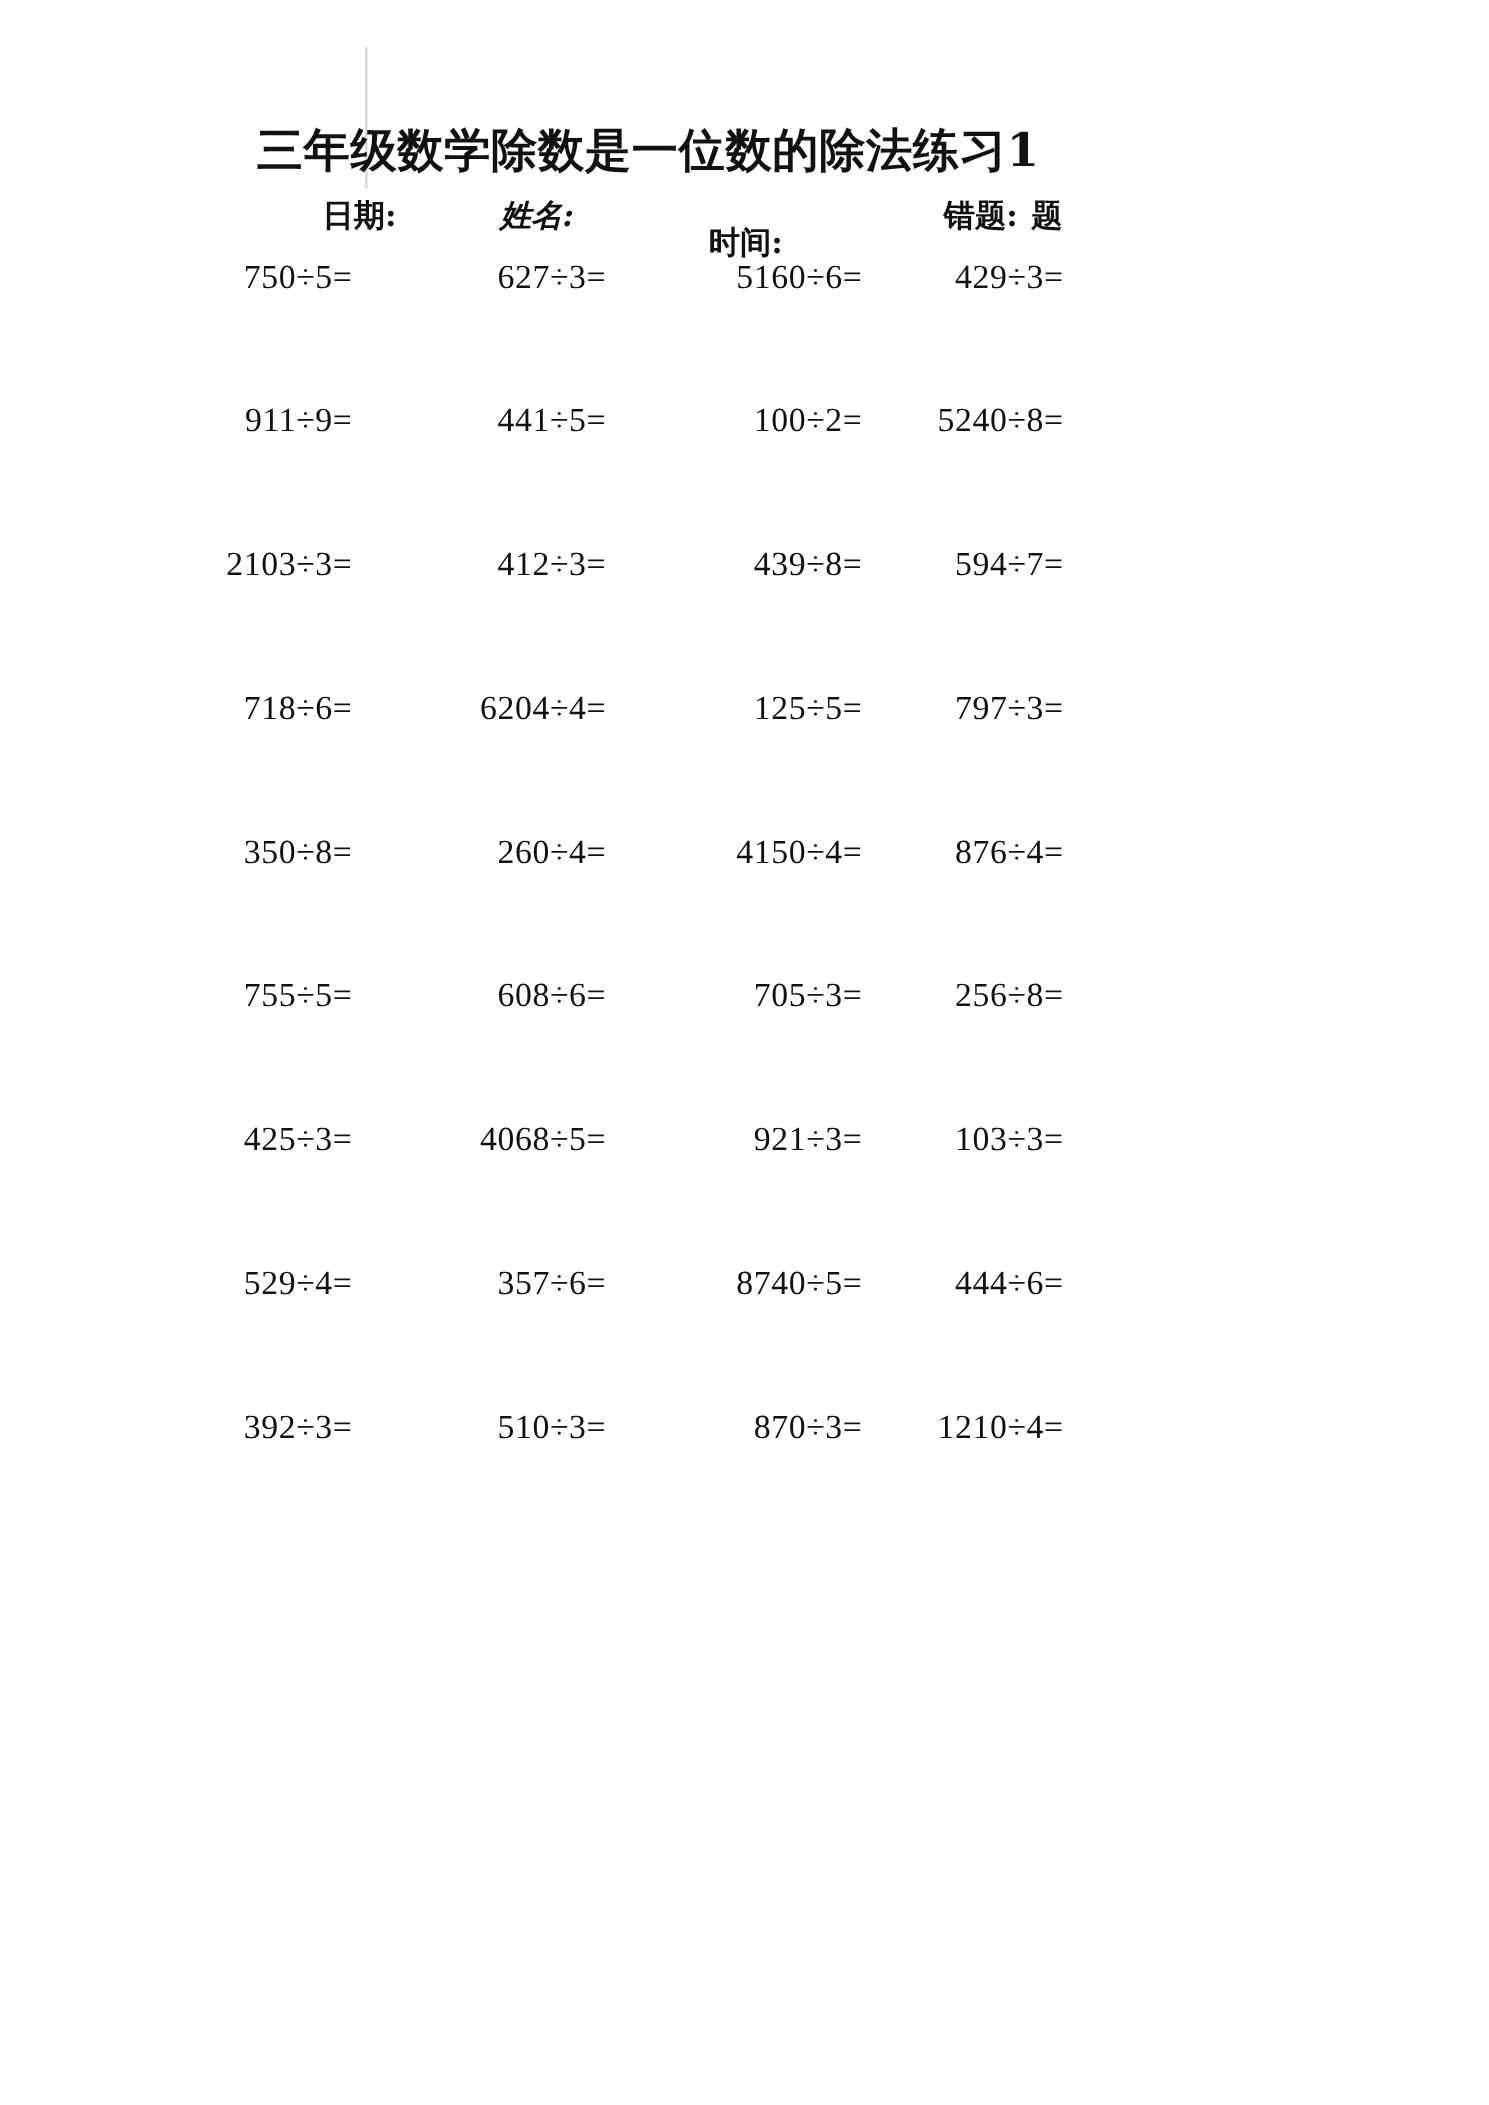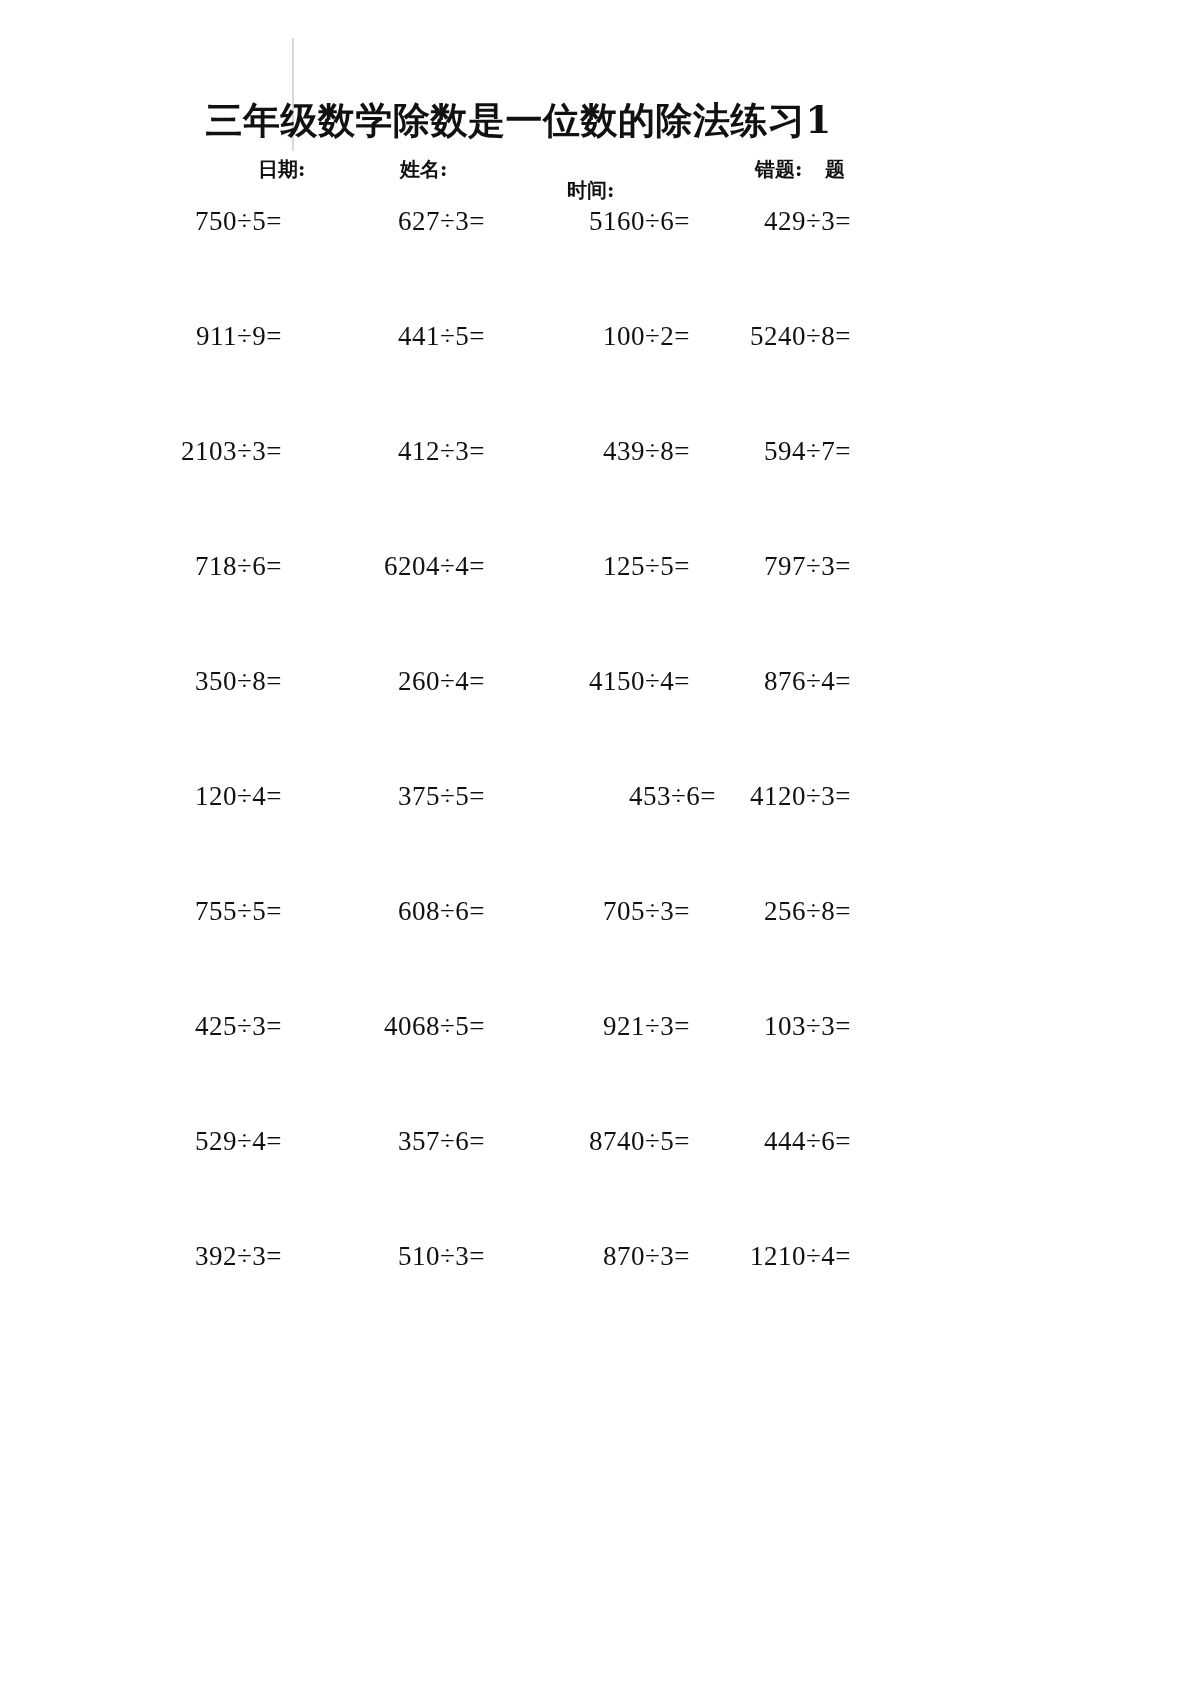--- a/index.html
+++ b/index.html
@@ -46,31 +46,31 @@
     font-family: "DejaVu Serif", "Liberation Serif", serif;
     white-space: nowrap;
   }
 
   .meta-row {
     position: absolute;
     left: 245px;
     top: 156px;
     width: 650px;
     height: 30px;
-    font-size: 20px;
+    font-size: 25px;
     font-weight: bold;
     font-family: "DejaVu Serif", "Liberation Serif", serif;
   }
   .meta-item {
     position: absolute;
     top: 0;
     white-space: nowrap;
   }
   .meta-date   { left: 13px; }
-  .meta-name   { left: 155px; }
+  .meta-name   { left: 155px; font-style: italic; }
   .meta-time   { left: 322px; margin-top: 21px; }
   .meta-wrong  { left: 470px; margin-left: 40px; }
   .meta-unit   { left: 580px; }
 
   .problems {
     position: absolute;
     left: 0;
     top: 198px;
     width: 1191px;
   }
@@ -140,26 +140,20 @@
         <div class="pcell c2">125÷5=</div>
         <div class="pcell c3">797÷3=</div>
       </div>
       <div class="prow">
         <div class="pcell c0">350÷8=</div>
         <div class="pcell c1">260÷4=</div>
         <div class="pcell c2">4150÷4=</div>
         <div class="pcell c3">876÷4=</div>
       </div>
       <div class="prow">
-        <div class="pcell c0">120÷4=</div>
-        <div class="pcell c1">375÷5=</div>
-        <div class="pcell c2 nudge-right">453÷6=</div>
-        <div class="pcell c3">4120÷3=</div>
-      </div>
-      <div class="prow">
         <div class="pcell c0">755÷5=</div>
         <div class="pcell c1">608÷6=</div>
         <div class="pcell c2">705÷3=</div>
         <div class="pcell c3">256÷8=</div>
       </div>
       <div class="prow">
         <div class="pcell c0">425÷3=</div>
         <div class="pcell c1">4068÷5=</div>
         <div class="pcell c2">921÷3=</div>
         <div class="pcell c3">103÷3=</div>

